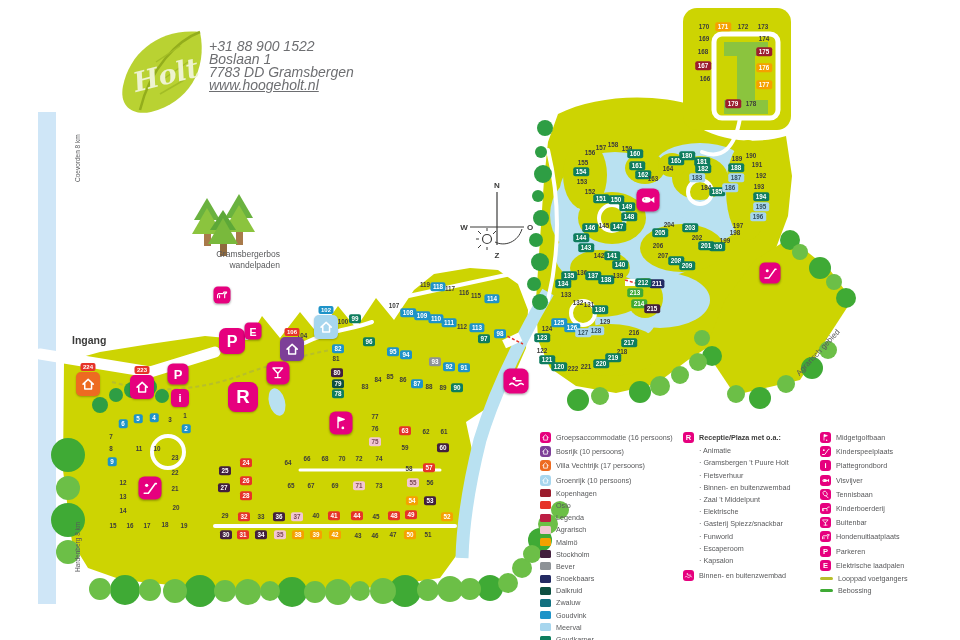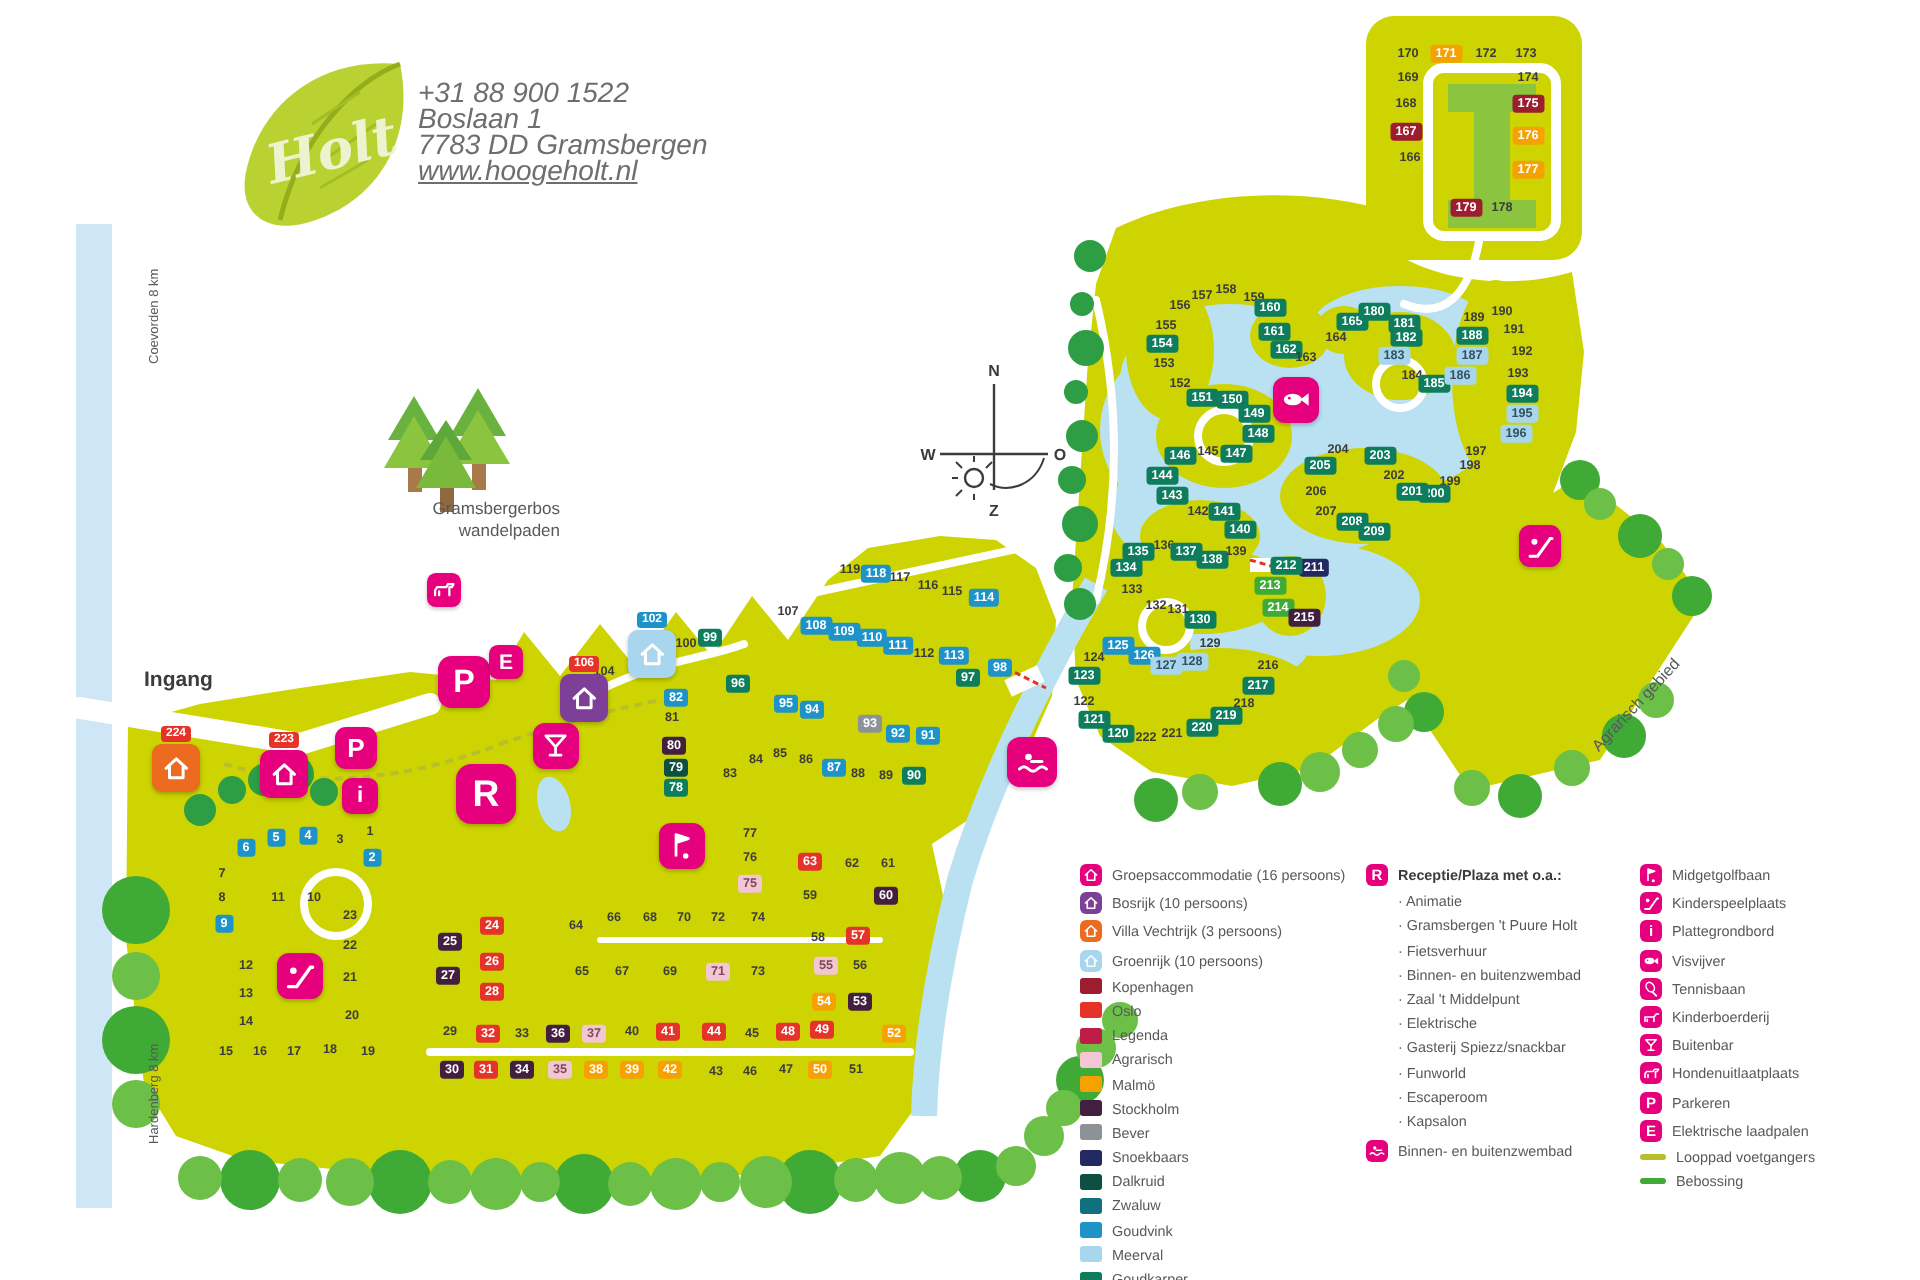--- a/index.html
+++ b/index.html
@@ -582,21 +582,21 @@
             </svg>
           </span>
           <span>Bosrijk (10 persoons)</span>
         </div>
         <div class="lrow">
           <span class="chip" style="background:#ed6b21">
             <svg viewBox="0 0 24 24">
               <path d="M4.5 12 12 5l7.5 7M7 10.8V19h10v-8.2" stroke="#fff" stroke-width="2.2" fill="none" stroke-linecap="round" stroke-linejoin="round"></path>
             </svg>
           </span>
-          <span>Villa Vechtrijk (3 persoons)</span>
+          <span>Villa Vechtrijk (17 persoons)</span>
         </div>
         <div class="lrow">
           <span class="chip" style="background:#a7d6ee">
             <svg viewBox="0 0 24 24">
               <path d="M4.5 12 12 5l7.5 7M7 10.8V19h10v-8.2" stroke="#fff" stroke-width="2.2" fill="none" stroke-linecap="round" stroke-linejoin="round"></path>
             </svg>
           </span>
           <span>Groenrijk (10 persoons)</span>
         </div>
         <div class="lrow">

